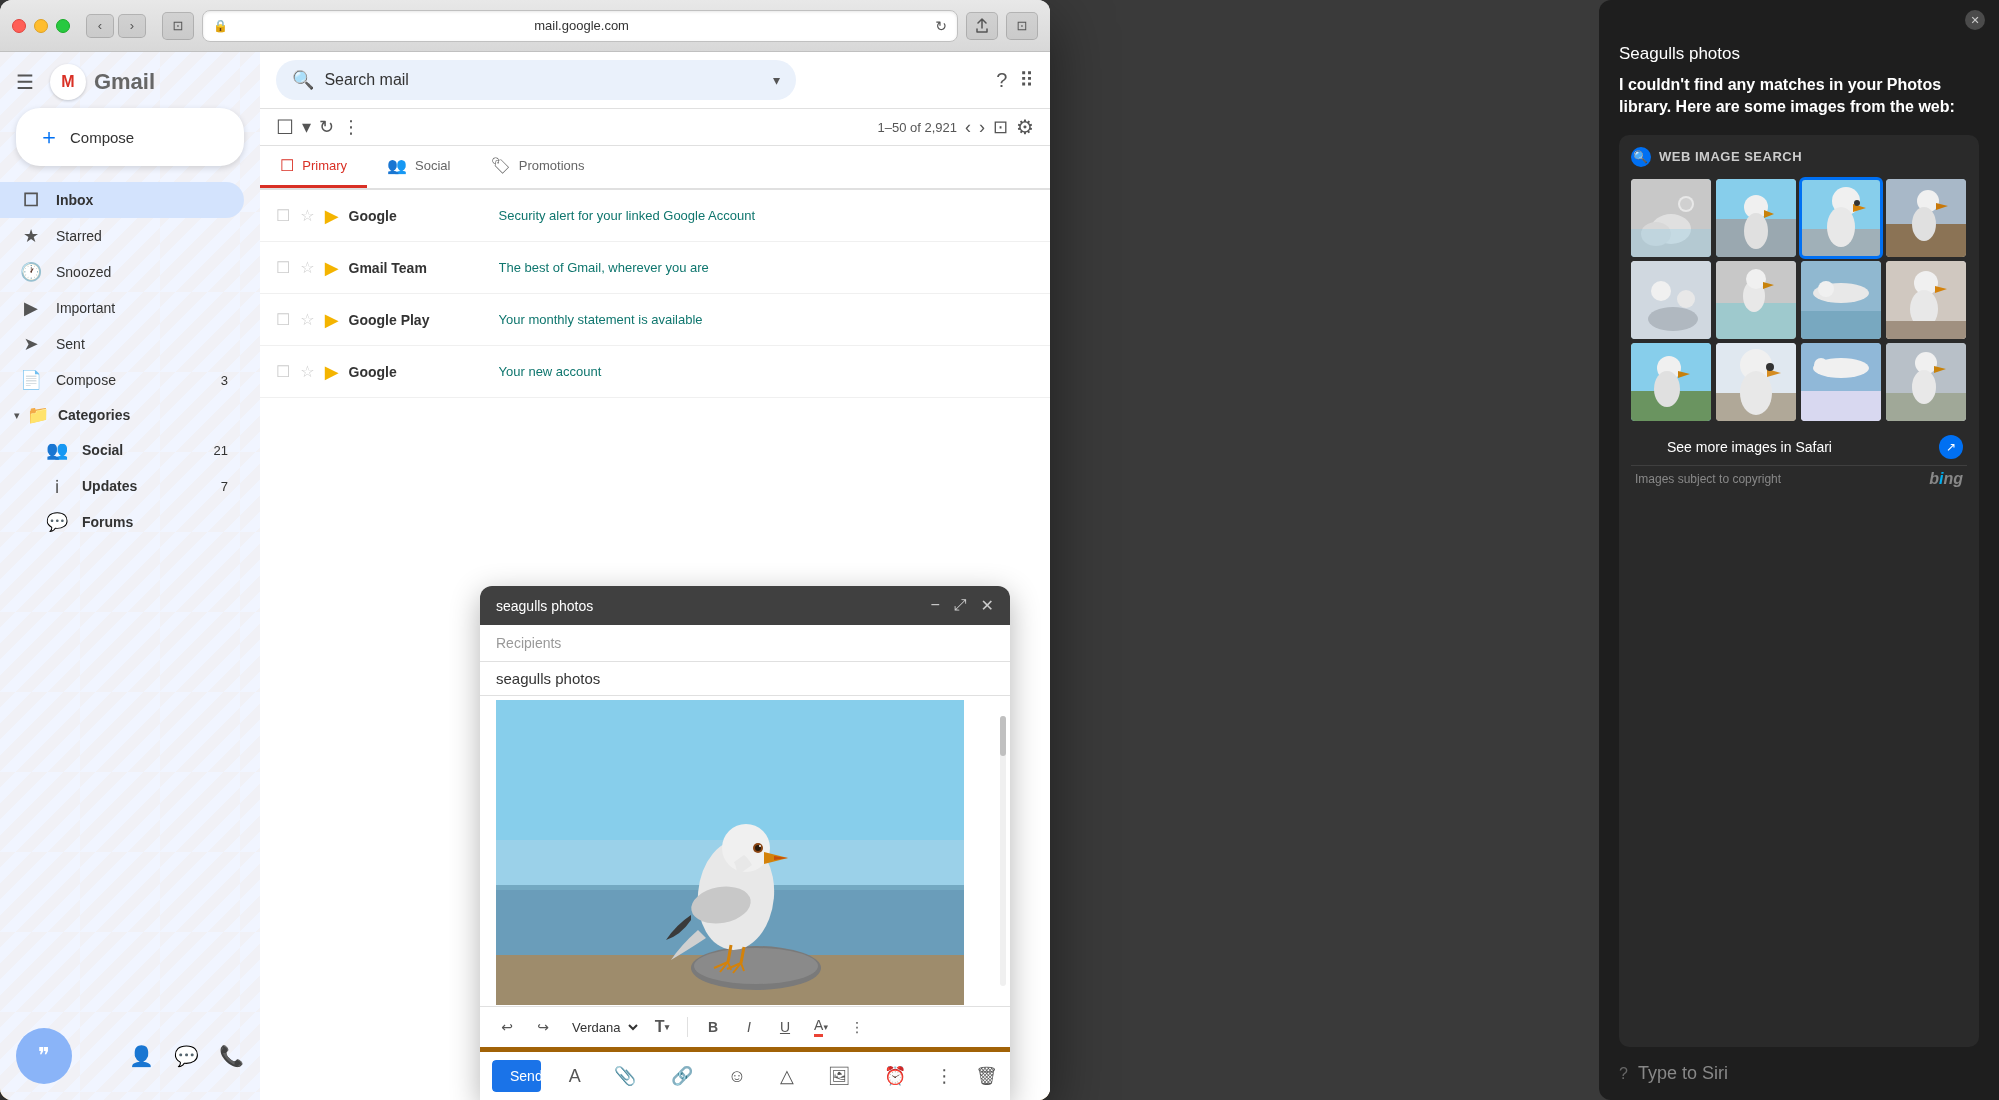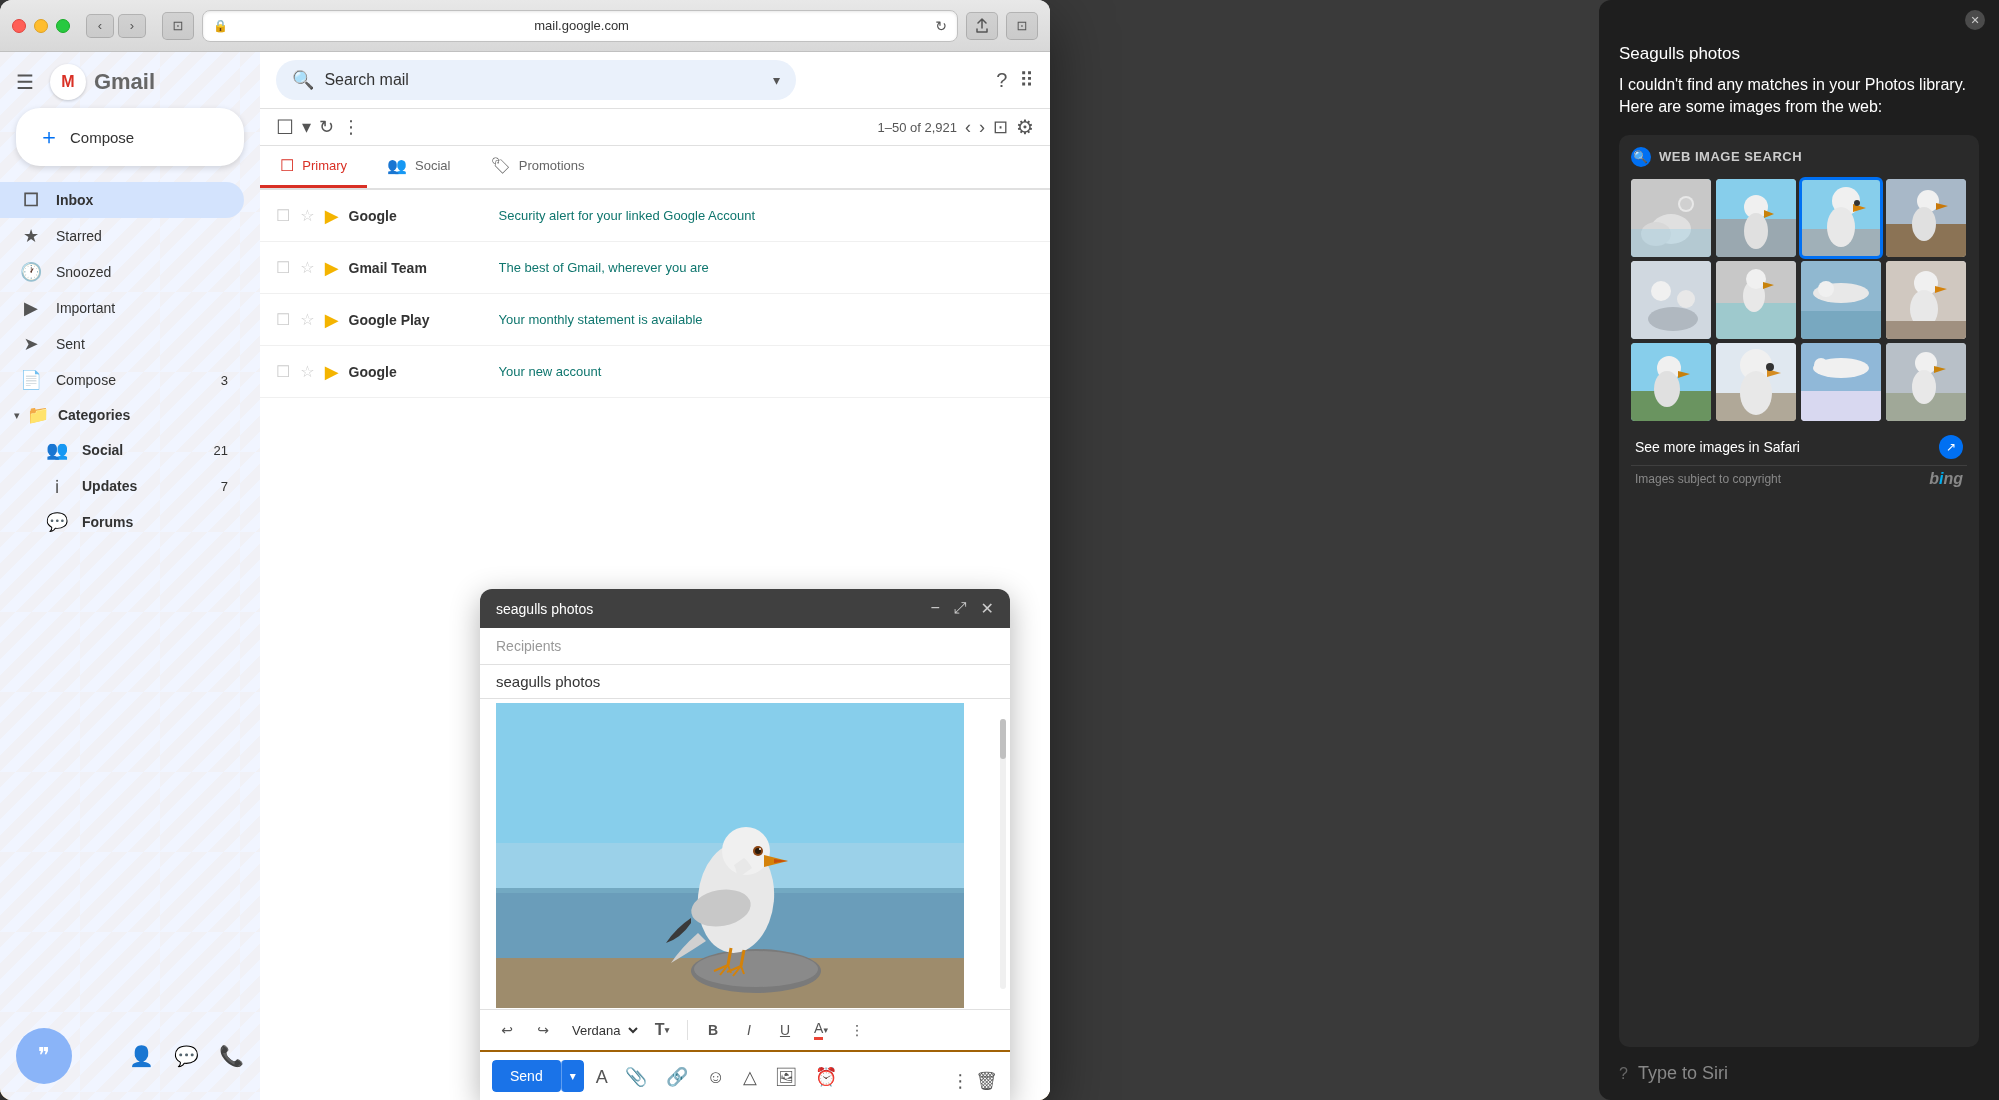--- a/index.html
+++ b/index.html
@@ -465,24 +465,24 @@
       color: #333;
       border: none;
       background: none;
       cursor: pointer;
       padding: 2px 4px;
     }
     .fmt-divider { width: 1px; height: 20px; background: #e0e0e0; margin: 0 4px; }
 
     .compose-actions {
       display: flex;
-      align-items: flex-end;
+      align-items: center;
       padding: 8px 12px;
-      gap: 6px;
-      border-top: 2px solid #a16207;
+      gap: 22px;
+      border-top: 5px solid #a16207;
     }
     .send-btn {
       background: #1a73e8;
       color: white;
       border: none;
       border-radius: 4px;
       padding: 8px 18px;
       font-size: 14px;
       font-weight: 500;
       cursor: pointer;
@@ -541,21 +541,21 @@
     .siri-title {
       padding: 4px 20px 10px 20px;
       font-size: 17px;
       font-weight: 500;
       color: white;
     }
 
     .siri-message {
       padding: 0 20px 16px 20px;
       font-size: 16px;
-      font-weight: 400;
+      font-weight: 700;
       color: white;
       line-height: 1.4;
     }
 
     .open-photos-btn {
       margin: 0 20px 20px 20px;
       background: #3a3a3a;
       color: white;
       border: none;
       border-radius: 8px;
@@ -627,20 +627,21 @@
     .img-9 { background: linear-gradient(135deg, #b8d0b8 40%, #87ceeb 40%); }
     .img-10 { background: linear-gradient(180deg, #e0e8f0 30%, #c0b8a8 60%); }
     .img-11 { background: linear-gradient(180deg, #90b8d8 40%, #e8e8f8 40%); }
     .img-12 { background: linear-gradient(180deg, #b8c0c8 50%, #d0c8c0 50%); }
 
     .see-more-row {
       display: flex;
       align-items: center;
       justify-content: space-between;
       padding: 10px 4px 6px 4px;
+      margin-left: 32px;
     }
     .see-more-text {
       font-size: 14px;
       color: white;
       font-weight: 500;
     }
     .see-more-icon {
       width: 24px;
       height: 24px;
       background: #0070f3;

